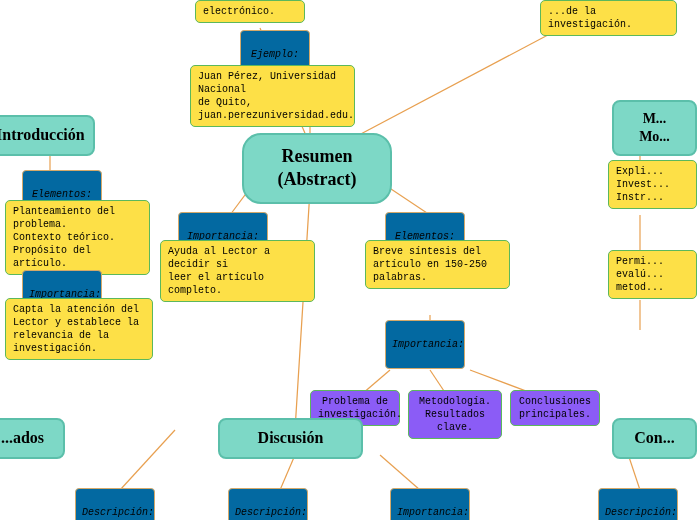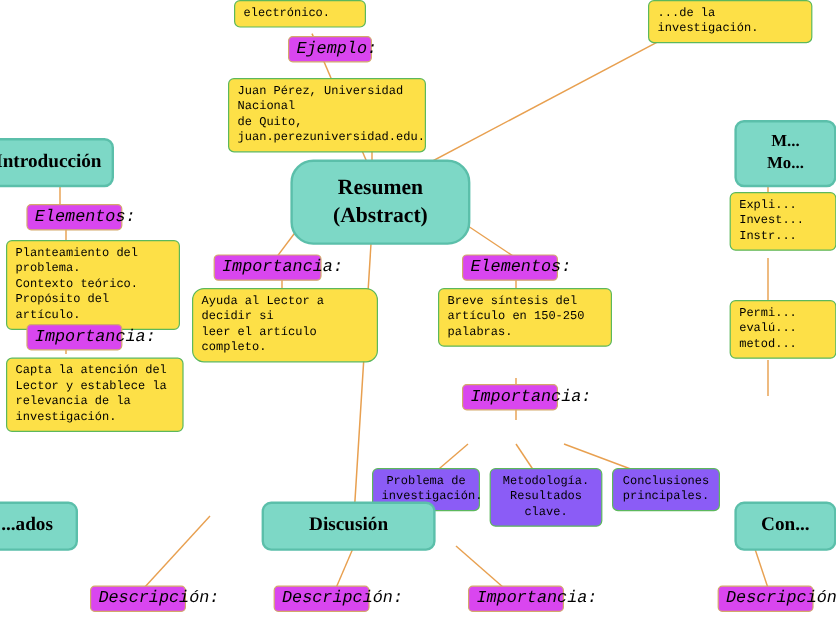--- a/index.html
+++ b/index.html
@@ -45,25 +45,25 @@
       background: #7dd8c6;
       border: 2px solid #5bbfaa;
       font-size: 16px;
       font-weight: bold;
       font-family: 'Georgia', serif;
       padding: 8px 14px;
       border-radius: 8px;
     }
 
     .node-label {
-      background: #d946ef;
+      background: #0369a1;
       border: 1px solid #d4a96a;
-      font-size: 14px;
+      font-size: 10px;
       font-style: italic;
-      padding: 1px 6px;
+      padding: 17px 6px;
       border-radius: 4px;
     }
 
     .node-content {
       background: #fde047;
       border: 1px solid #5cb85c;
       font-size: 10px;
       padding: 4px 7px;
       border-radius: 5px;
       text-align: left;
@@ -163,21 +163,21 @@
 
 <div class="node node-main" style="left:242px; top:133px; width:150px; text-align:center;">
   <span style="white-space:pre-line;">Resumen
 (Abstract)</span>
 </div>
 
 <div class="node node-label" style="left:178px; top:212px; width:90px;">
   <span>Importancia:</span>
 </div>
 
-<div class="node node-content" style="left:160px; top:240px; width:155px;border-radius:10px;">
+<div class="node node-content" style="left:160px; top:240px; width:155px;">
   <span style="white-space:pre-line;">Ayuda al Lector a decidir si
 leer el artículo completo.</span>
 </div>
 
 <div class="node node-label" style="left:385px; top:212px; width:80px;">
   <span>Elementos:</span>
 </div>
 
 <div class="node node-content" style="left:365px; top:240px; width:145px;">
   <span style="white-space:pre-line;">Breve síntesis del

